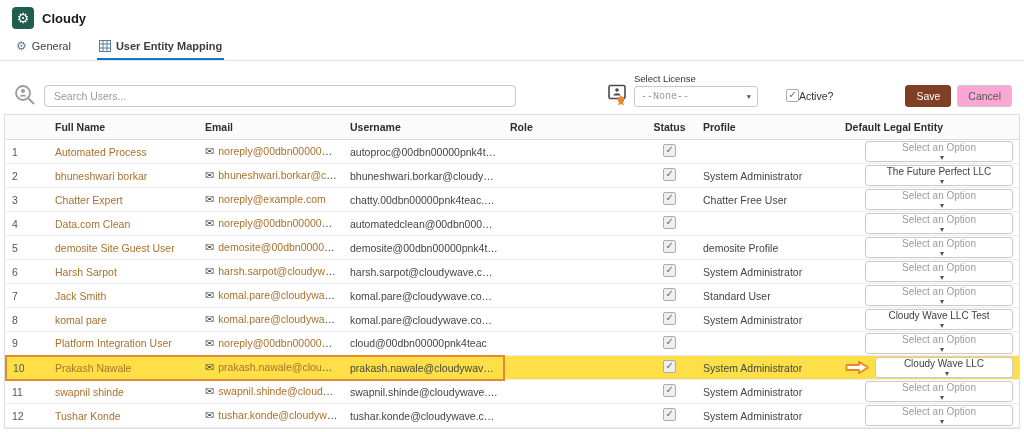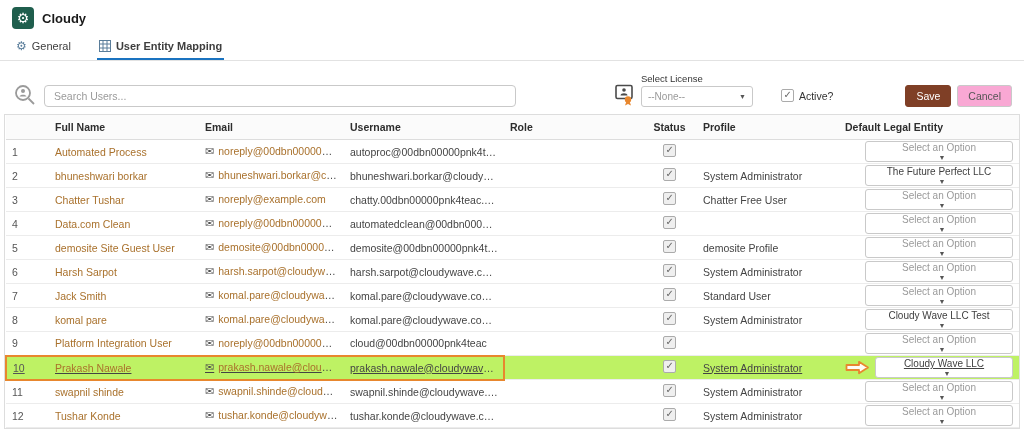--- a/index.html
+++ b/index.html
@@ -28,22 +28,22 @@
 .search-ico{display:flex;margin-bottom:0;}
 .search{width:472px;height:22px;border:1px solid #c9c9c9;border-radius:4px;padding:0 9px;font-size:10.5px;margin-left:6px;color:#333;outline:none;font-family:inherit;}
 .search::placeholder{color:#9a9a9a;}
 .license-group{display:flex;align-items:flex-end;gap:7px;margin-left:auto;}
 .license-ico{display:flex;margin-bottom:1px;}
 .license-stack{display:flex;flex-direction:column;}
 .license-stack label{font-size:9.5px;color:#333;margin-bottom:2px;}
 .select{display:flex;justify-content:space-between;align-items:center;border:1px solid #c9c9c9;border-radius:3px;height:21px;padding:0 6px;background:#fff;font-size:10px;color:#9a9a9a;cursor:pointer;white-space:nowrap;overflow:hidden;}
 .select.has-value{color:#3e3e3e;}
 .select .caret{font-size:7px;color:#555;margin-left:6px;flex:0 0 auto;}
-.license-select{width:112px;}
-.active-check{display:flex;align-items:center;gap:5px;margin-left:28px;margin-bottom:5px;font-size:10.5px;color:#333;cursor:pointer;}
+.license-select{width:124px;font-family:Liberation Mono, monospace;}
+.active-check{display:flex;align-items:center;margin-left:28px;margin-bottom:5px;font-size:10.5px;color:#333;cursor:pointer;}
 .cb{display:inline-block;width:13px;height:13px;border:1px solid #ababab;border-radius:2px;background:#fff;position:relative;flex:0 0 auto;}
 .cb.checked::after{content:"\2713";position:absolute;top:-1px;left:1.5px;font-size:10px;color:#666;}
 .cb.disabled{background:#efefef;}
 .btn{height:22px;padding:0 10px;font-size:10.5px;border-radius:3px;cursor:pointer;font-family:inherit;}
 .btn-save{background:var(--save-button);color:#fff;border:1px solid var(--save-button);}
 .toolbar .btn-save{margin-left:72px;}
 .btn-cancel{background:#f9a8d4;color:#555;border:1px solid #c9c9c9;margin-left:6px;}
 
 
 .table-wrap{margin:0 4px;border:1px solid #ddd;}
@@ -54,21 +54,21 @@
 .col-name{width:150px;}
 .col-email{width:145px;}
 .col-user{width:160px;}
 .col-role{width:138px;}
 .col-status{width:55px;text-align:center;}
 .col-profile{width:142px;}
 .link{color:var(--accent-link);text-decoration:none;cursor:pointer;}
 .mail-ico{color:#4f4f4f;margin-right:4px;font-size:11px;}
 .entity-wrap{display:flex;align-items:center;justify-content:flex-end;gap:5px;}
 .entity-select{width:148px;flex-direction:column;}
-tr.hl-row td{background:#bef264;text-decoration:underline;}
+tr.hl-row td{background:#fde047;}
 td.hl-tb{border-top:2px solid var(--annotation);border-bottom:2px solid var(--annotation);}
 td.hl-l{border-left:2px solid var(--annotation);}
 td.hl-r{border-right:2px solid var(--annotation);}
 .annot-arrow{flex:0 0 auto;display:block;}
 
 
 .footer{display:flex;justify-content:flex-end;padding:7px 12px;}
 </style>
 </head>
 <body>
@@ -180,21 +180,21 @@
             <div class="entity-wrap">
               <div class="select entity-select has-value">
                 <span>The Future Perfect LLC</span>
                 <span class="caret">▼</span>
               </div>
             </div>
           </td>
         </tr>
         <tr class="">
           <td class="col-num">3</td>
-          <td class="col-name"><a class="link">Chatter Tushar</a></td>
+          <td class="col-name"><a class="link">Chatter Expert</a></td>
           <td class="col-email"><span class="mail-ico">✉</span><a class="link">noreply@example.com</a></td>
           <td class="col-user">chatty.00dbn00000pnk4teac.xb2h8keydu5o...</td>
           <td class="col-role"></td>
           <td class="col-status"><span class="cb checked disabled"></span></td>
           <td class="col-profile">Chatter Free User</td>
           <td class="col-entity">
             <div class="entity-wrap">
               <div class="select entity-select">
                 <span>Select an Option</span>
                 <span class="caret">▼</span>

